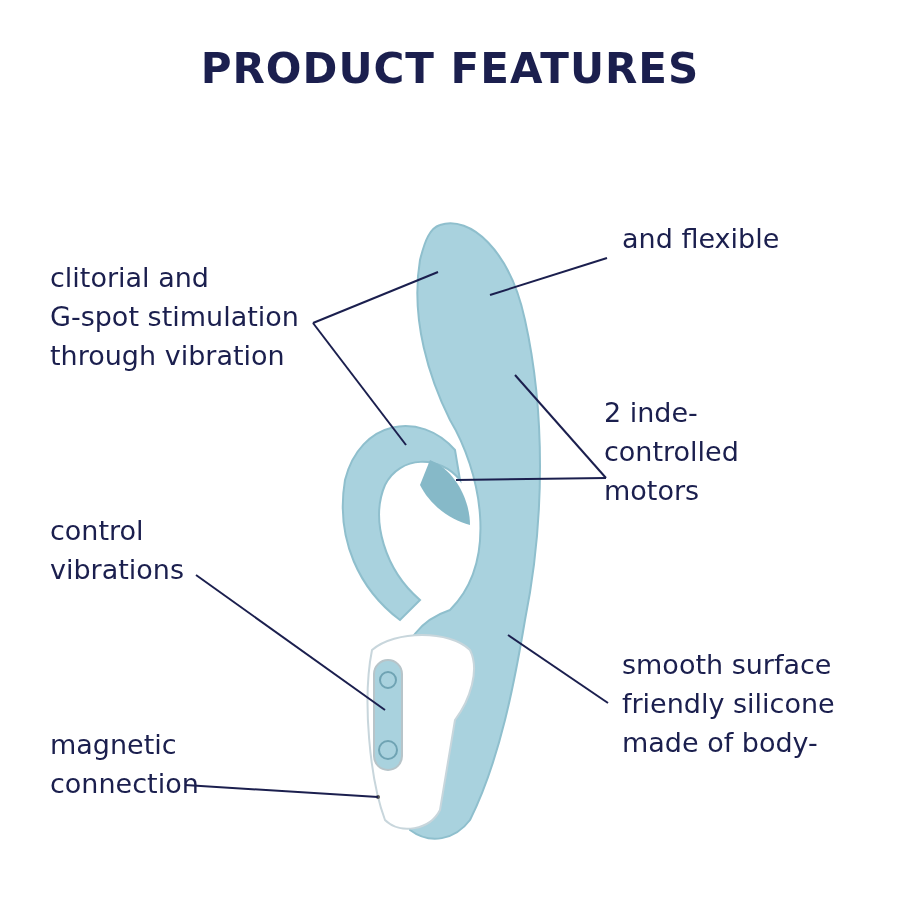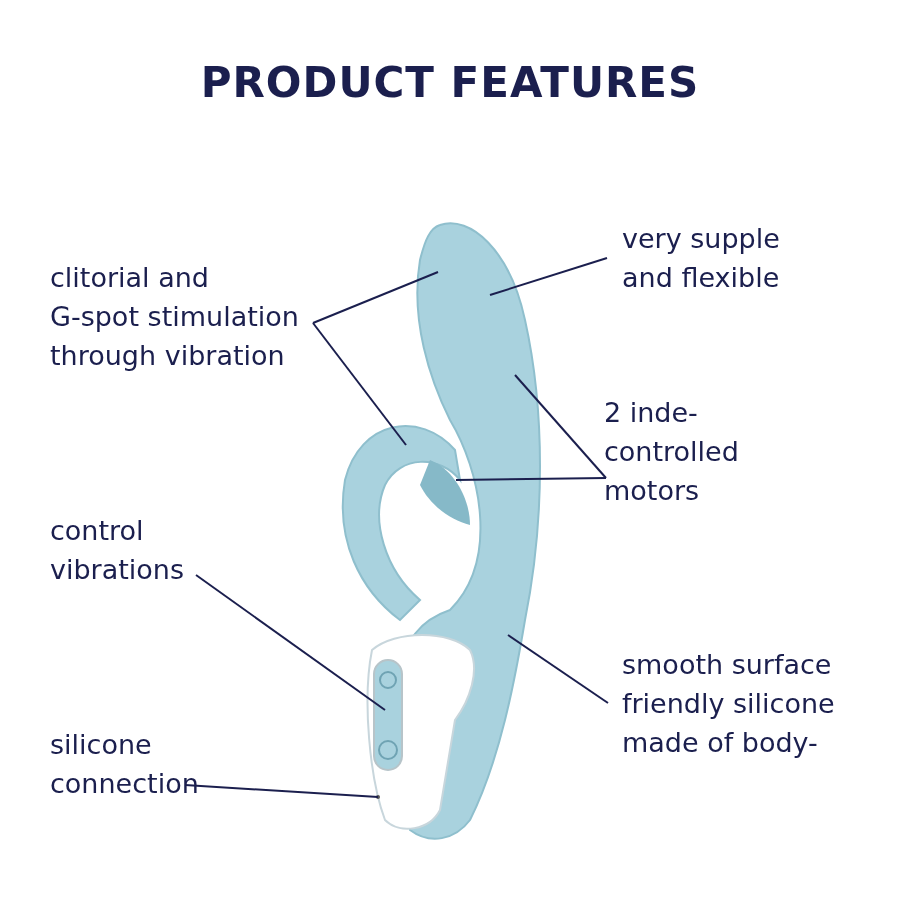--- a/index.html
+++ b/index.html
@@ -1,18 +1,18 @@
 <!DOCTYPE html>
 <html><head>
   <meta charset="utf-8">
   <style>
     html, body { margin: 0; padding: 0; background: #ffffff; }
     body { width: 900px; height: 901px; position: relative; overflow: hidden;
            font-family: "DejaVu Sans", sans-serif; color: #1b1f4e; }
-    .title { position: absolute; top: 58px; left: 0; width: 900px; text-align: center;
+    .title { position: absolute; top: 44px; left: 0; width: 900px; text-align: center;
              font-size: 42px; font-weight: bold; letter-spacing: 1px; color: #1b1f4e; }
     .label { position: absolute; font-size: 27px; line-height: 39px; color: #1b1f4e; }
     .label span { display: block; white-space: nowrap; }
     svg.art { position: absolute; left: 0; top: 0; }
   </style>
 </head>
 <body>
 
 <div class="title">PRODUCT FEATURES</div>
 
@@ -47,26 +47,25 @@
   <span>G-spot stimulation</span>
   <span>through vibration</span>
 </div>
 
 <div class="label" style="left:50px; top:511px;">
   <span>control</span>
   <span>vibrations</span>
 </div>
 
 <div class="label" style="left:50px; top:725px;">
-  <span>silicone</span>
+  <span>magnetic</span>
   <span>connection</span>
 </div>
 
 <div class="label" style="left:622px; top:219px;">
-  <span>very supple</span>
   <span>and flexible</span>
 </div>
 
 <div class="label" style="left:604px; top:393px;">
   <span>2 inde-</span>
   <span>controlled</span>
   <span>motors</span>
 </div>
 
 <div class="label" style="left:622px; top:645px;">

